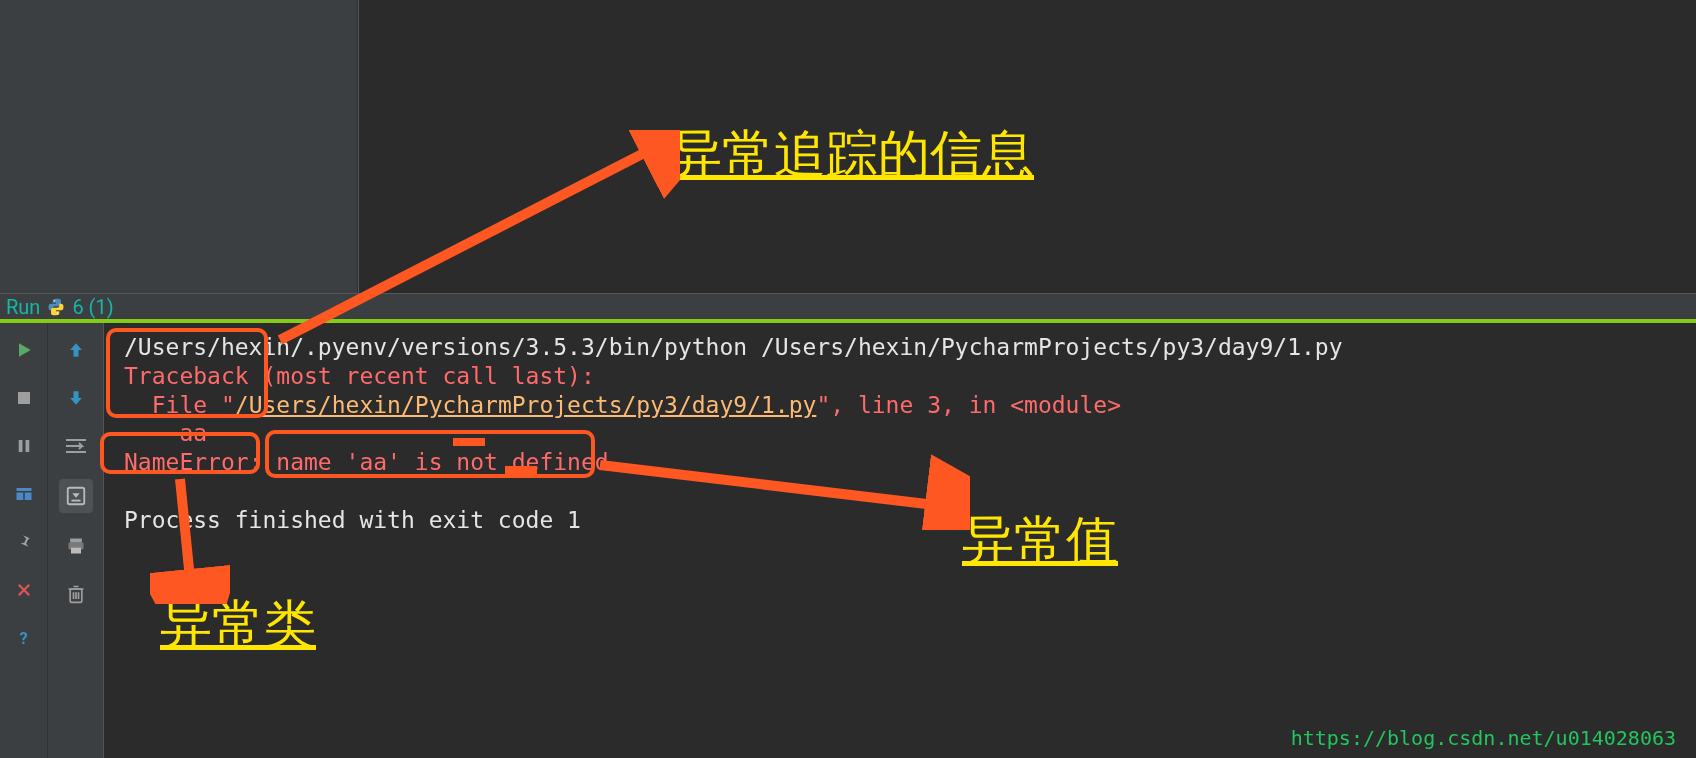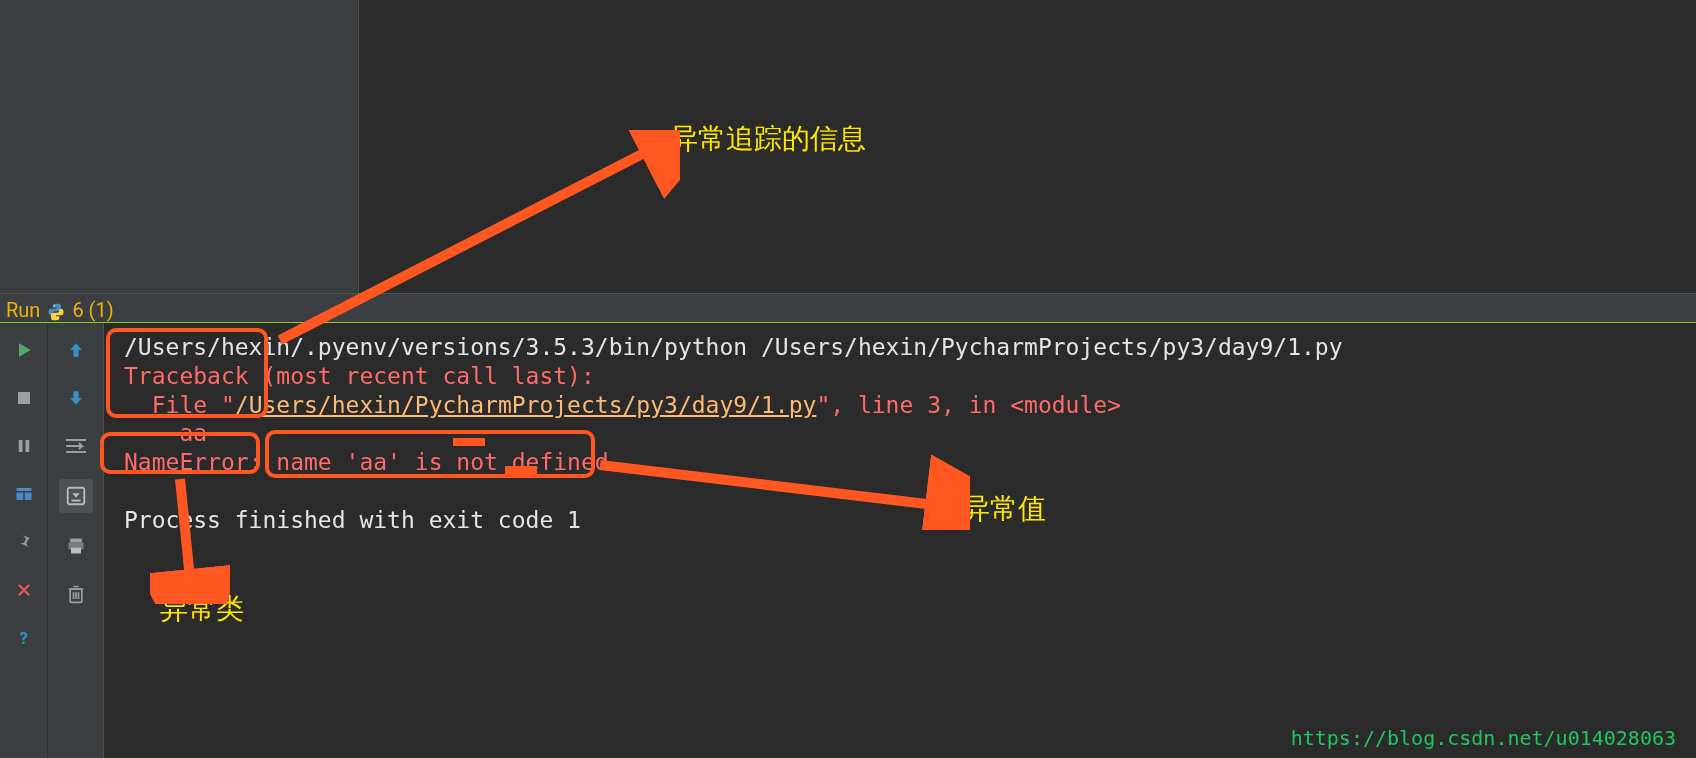--- a/index.html
+++ b/index.html
@@ -24,26 +24,26 @@
   }
   .editor-area {
     flex: 1;
     background: #2b2b2b;
     border-left: 1px solid #555;
   }
   .run-header {
     height: 30px;
     background: #3c3f41;
     display: flex;
-    align-items: flex-end;
+    align-items: center;
     padding-left: 6px;
     font-size: 20px;
-    color: #eab308;
+    color: #14b8a6;
     border-top: 1px solid #555;
-    border-bottom: 1px solid #84cc16;
+    border-bottom: 4px solid #84cc16;
   }
   .run-header .py-icon {
     margin: 0 6px;
     display: inline-flex;
   }
   .lower-pane {
     display: flex;
     height: calc(758px - 293px - 30px);
     background: #2b2b2b;
   }
@@ -86,23 +86,24 @@
     position: relative;
   }
   .console-output .gray { color: #e5e5e5; }
   .console-output .red { color: #ff6b6b; text-align: right; }
   .console-output .link { color: #fdba74; text-decoration: underline; margin-top: 42px; }
 
   
   .annotation-label {
     position: absolute;
     color: #ffe600;
-    font-size: 28px;
+    font-size: 52px;
     font-family: "PingFang SC", "Microsoft YaHei", sans-serif;
     pointer-events: none;
+    text-decoration: underline;
   }
   .highlight-box {
     position: absolute;
     border: 4px solid #ff5722;
     border-radius: 10px;
     pointer-events: none;
   }
   .arrow-svg {
     position: absolute;
     pointer-events: none;
@@ -227,21 +228,21 @@
   </div>
 </div>
 
 <div class="highlight-box" style="left:106px; top:328px; width:162px; height:90px;"></div>
 
 <div class="highlight-box" style="left:100px; top:432px; width:160px; height:42px;"></div>
 
 <div class="highlight-box" style="left:265px; top:430px; width:330px; height:48px;"></div>
 
 <div class="annotation-label" style="left:670px; top:120px;">异常追踪的信息</div>
-<div class="annotation-label" style="left:962px; top:490px;">异常值</div>
+<div class="annotation-label" style="left:962px; top:506px;">异常值</div>
 <div class="annotation-label" style="left:160px; top:590px;">异常类</div>
 
 <svg class="arrow-svg" style="left:260px; top:130px;" width="420" height="230">
   <defs>
       <marker id="ah1" markerWidth="12" markerHeight="12" refX="1" refY="5" orient="auto">
         <polygon points="0,0 12,5 0,10" fill="#ff5722"></polygon>
       </marker>
     </defs>
   <line x1="20" y1="210" x2="390" y2="20" stroke="#ff5722" stroke-width="10" marker-end="url(#ah1)"></line>
 </svg>

